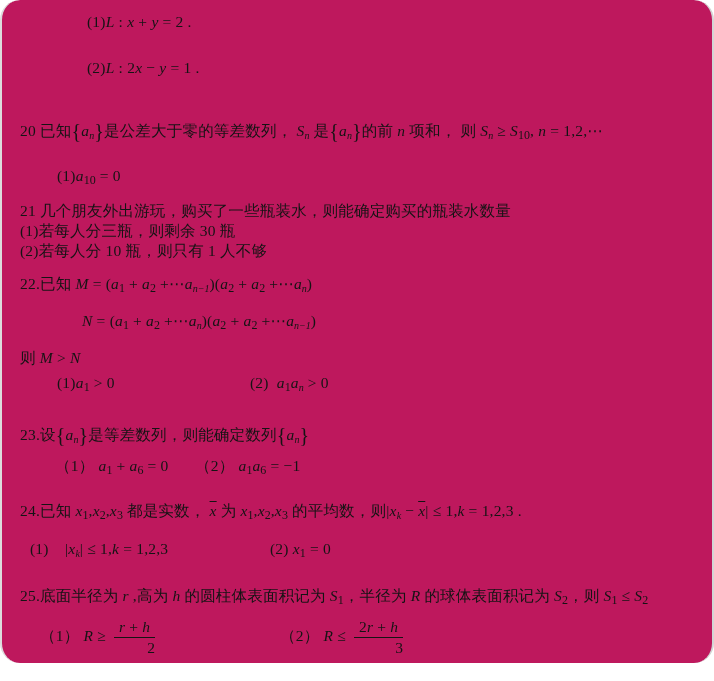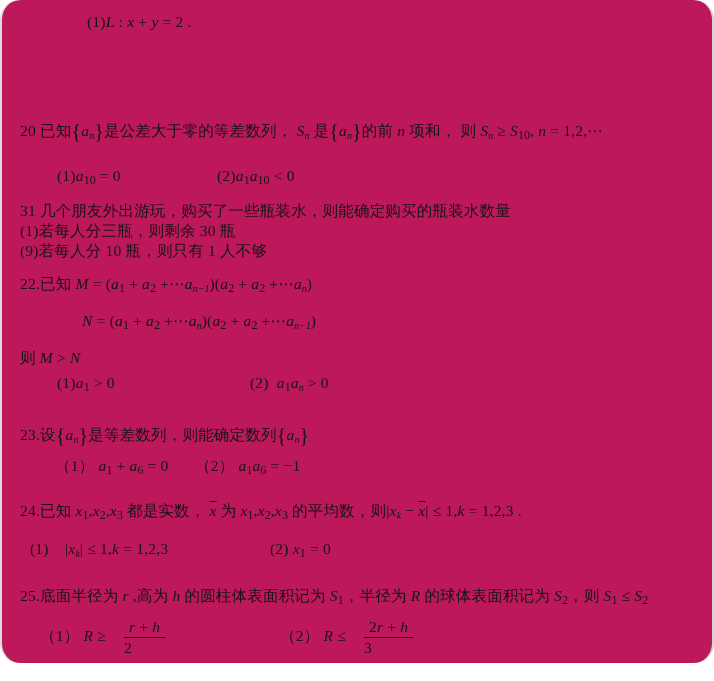--- a/index.html
+++ b/index.html
@@ -24,41 +24,41 @@
   }
   .rm  { font-style: normal; }
   .it  { font-style: italic; font-family: "Liberation Serif", "DejaVu Serif", serif; }
   .sb  { font-size: 12px; vertical-align: -3px; letter-spacing: 0; }
   .sbi { font-size: 10px; vertical-align: -3px; font-style: italic; letter-spacing: 0; }
   .br  { font-size: 20px; vertical-align: -2px; }
   .ov  { font-style: italic; text-decoration: overline; }
   .frac {
     display: inline-block;
     vertical-align: middle;
-    text-align: left;
-    margin: 0 14px;
+    text-align: right;
+    margin: 0 4px;
     line-height: 1.15;
   }
   .frac .num { display: block; border-bottom: 1.2px solid #141414; padding: 0 5px 1px; }
   .frac .den { display: block; padding-top: 1px; }
 </style>
 </head>
 <body>
 
 <div id="page">
 
   <div class="line" style="left:85px;  top:10px;"><span class="rm">(1)</span><span class="it">L</span><span class="rm"> : </span><span class="it">x</span><span class="rm"> + </span><span class="it">y</span><span class="rm"> = 2 .</span></div>
+  <div class="line" style="left:85px;  top:56px;"><span class="rm">(2)</span><span class="it">L</span><span class="rm"> : 2</span><span class="it">x</span><span class="rm"> − </span><span class="it">y</span><span class="rm"> = 1 .</span></div>
 
   <div class="line" style="left:18px;  top:119px;"><span class="rm">20 已知</span><span class="br">{</span><span class="it">a</span><span class="sbi">n</span><span class="br">}</span><span class="rm">是公差大于零的等差数列， </span><span class="it">S</span><span class="sbi">n</span><span class="rm"> 是</span><span class="br">{</span><span class="it">a</span><span class="sbi">n</span><span class="br">}</span><span class="rm">的前 </span><span class="it">n</span><span class="rm"> 项和， 则 </span><span class="it">S</span><span class="sbi">n</span><span class="rm"> ≥ </span><span class="it">S</span><span class="sb">10</span><span class="rm">, </span><span class="it">n</span><span class="rm"> = 1,2,⋯</span></div>
   <div class="line" style="left:55px;  top:164px;"><span class="rm">(1)</span><span class="it">a</span><span class="sb">10</span><span class="rm"> = 0</span></div>
-  <div class="line" style="left:215px; top:164px;"><span class="rm">(2)</span><span class="it">a</span><span class="sb">1</span><span class="it">a</span><span class="sb">10</span><span class="rm"> &lt; 0</span></div>
 
-  <div class="line" style="left:18px;  top:199px;">31 几个朋友外出游玩，购买了一些瓶装水，则能确定购买的瓶装水数量</div>
+  <div class="line" style="left:18px;  top:199px;">21 几个朋友外出游玩，购买了一些瓶装水，则能确定购买的瓶装水数量</div>
   <div class="line" style="left:18px;  top:219px;">(1)若每人分三瓶，则剩余 30 瓶</div>
-  <div class="line" style="left:18px;  top:239px;">(9)若每人分 10 瓶，则只有 1 人不够</div>
+  <div class="line" style="left:18px;  top:239px;">(2)若每人分 10 瓶，则只有 1 人不够</div>
 
   <div class="line" style="left:18px;  top:272px;"><span class="rm">22.已知 </span><span class="it">M</span><span class="rm"> = (</span><span class="it">a</span><span class="sb">1</span><span class="rm"> + </span><span class="it">a</span><span class="sb">2</span><span class="rm"> +⋯</span><span class="it">a</span><span class="sbi">n−1</span><span class="rm">)(</span><span class="it">a</span><span class="sb">2</span><span class="rm"> + </span><span class="it">a</span><span class="sb">2</span><span class="rm"> +⋯</span><span class="it">a</span><span class="sbi">n</span><span class="rm">)</span></div>
   <div class="line" style="left:80px;  top:309px;"><span class="it">N</span><span class="rm"> = (</span><span class="it">a</span><span class="sb">1</span><span class="rm"> + </span><span class="it">a</span><span class="sb">2</span><span class="rm"> +⋯</span><span class="it">a</span><span class="sbi">n</span><span class="rm">)(</span><span class="it">a</span><span class="sb">2</span><span class="rm"> + </span><span class="it">a</span><span class="sb">2</span><span class="rm"> +⋯</span><span class="it">a</span><span class="sbi">n−1</span><span class="rm">)</span></div>
   <div class="line" style="left:18px;  top:346px;"><span class="rm">则 </span><span class="it">M</span><span class="rm"> &gt; </span><span class="it">N</span></div>
   <div class="line" style="left:55px;  top:371px;"><span class="rm">(1)</span><span class="it">a</span><span class="sb">1</span><span class="rm"> &gt; 0</span></div>
   <div class="line" style="left:228px; top:371px;margin-left:20px;"><span class="rm">(2)  </span><span class="it">a</span><span class="sb">1</span><span class="it">a</span><span class="sbi">n</span><span class="rm"> &gt; 0</span></div>
 
   <div class="line" style="left:18px;  top:411px;margin-top:12px;"><span class="rm">23.设</span><span class="br">{</span><span class="it">a</span><span class="sbi">n</span><span class="br">}</span><span class="rm">是等差数列，则能确定数列</span><span class="br">{</span><span class="it">a</span><span class="sbi">n</span><span class="br">}</span></div>
   <div class="line" style="left:53px;  top:454px;"><span class="rm">（1） </span><span class="it">a</span><span class="sb">1</span><span class="rm"> + </span><span class="it">a</span><span class="sb">6</span><span class="rm"> = 0</span></div>
   <div class="line" style="left:193px; top:454px;"><span class="rm">（2） </span><span class="it">a</span><span class="sb">1</span><span class="it">a</span><span class="sb">6</span><span class="rm"> = −1</span></div>

